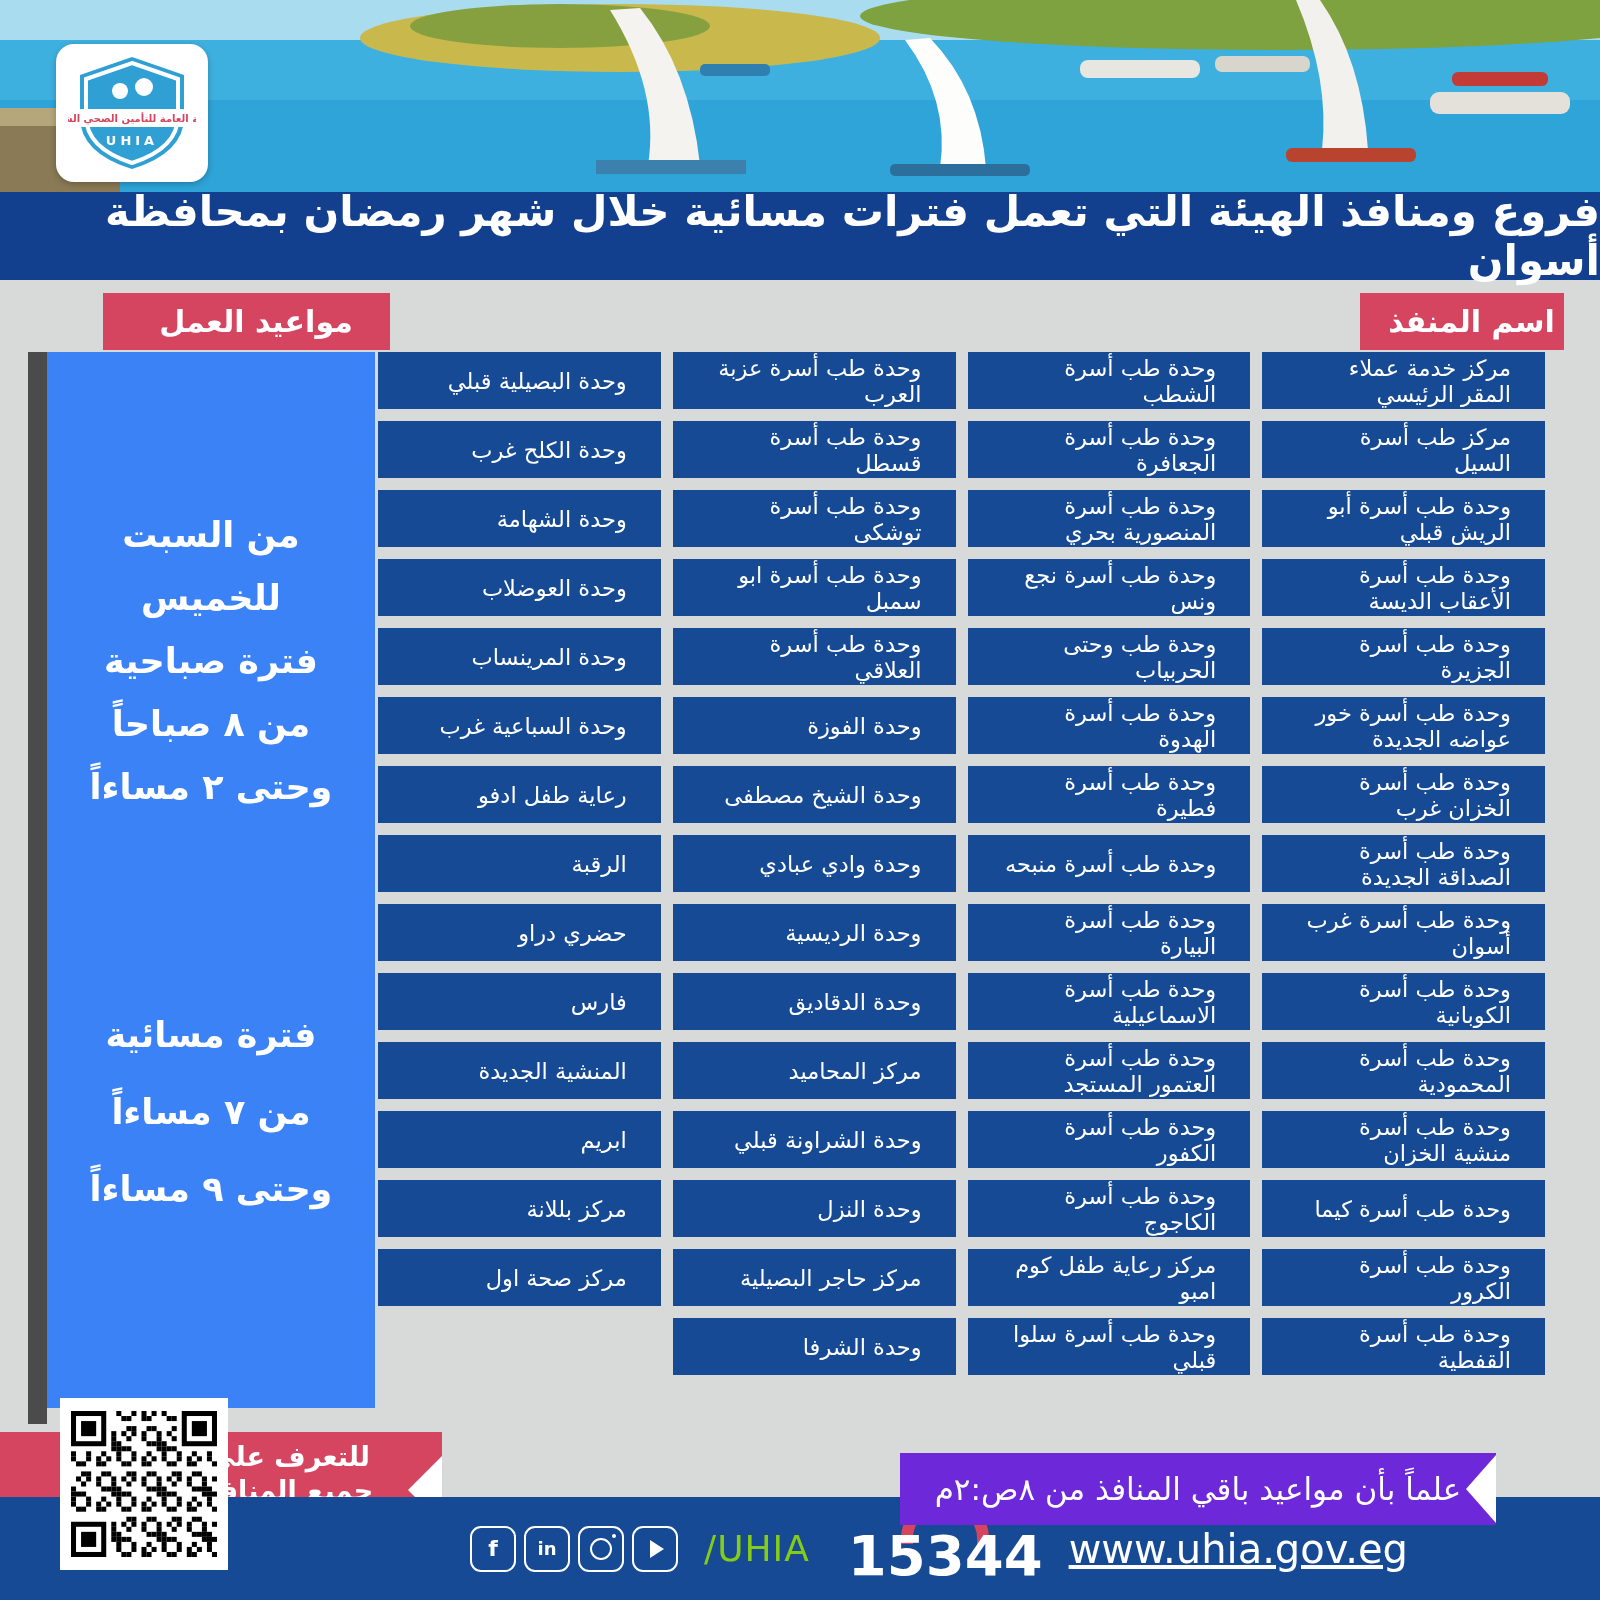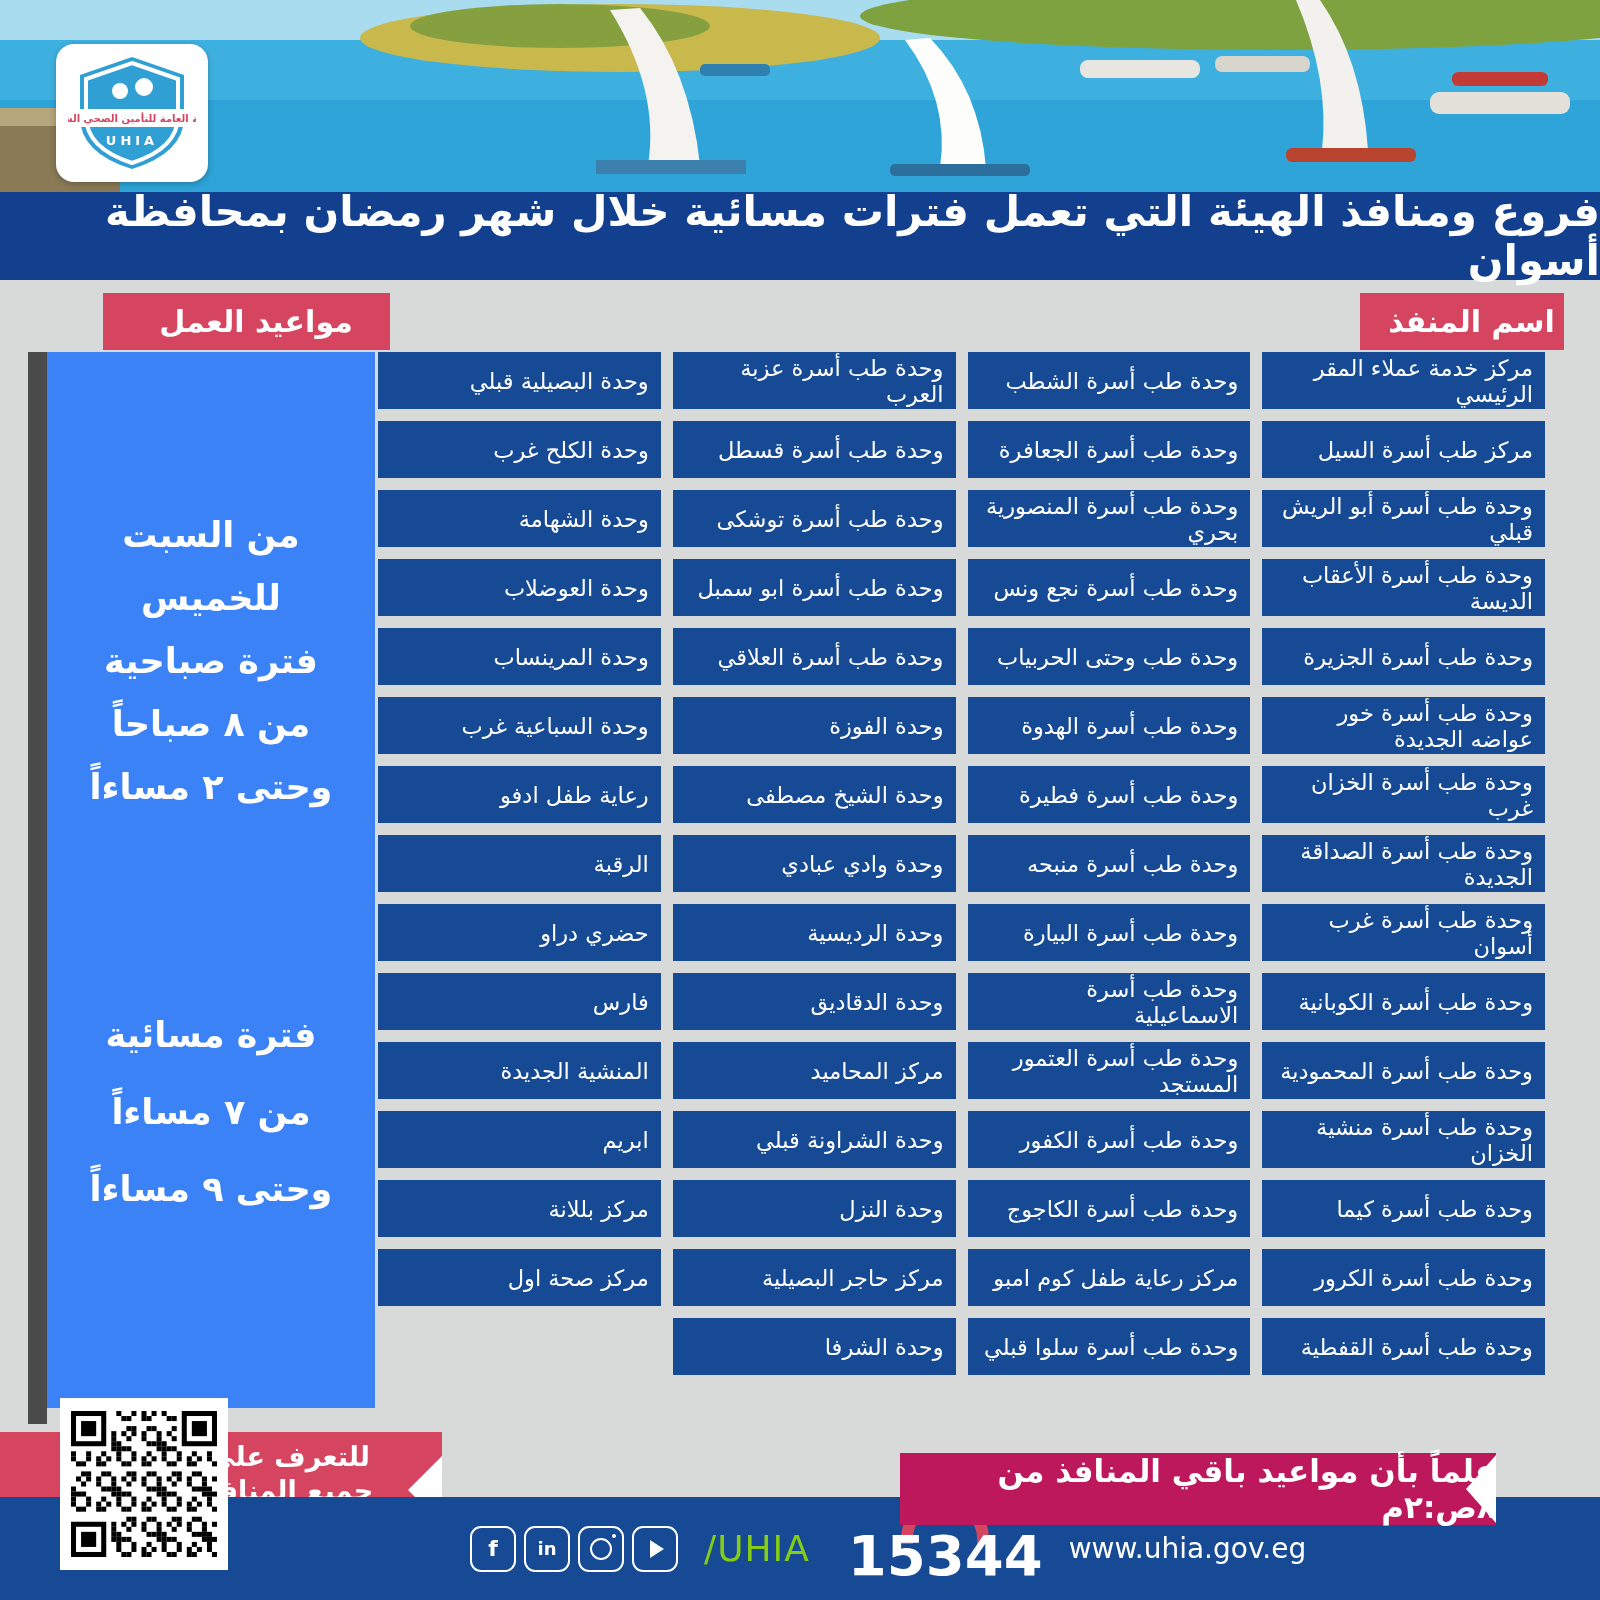--- a/index.html
+++ b/index.html
@@ -23,50 +23,50 @@
   .dark-strip{position:absolute;left:28px;top:352px;width:19px;height:1072px;background:#4b4b4b;}
   .sidebar{position:absolute;left:47px;top:352px;width:328px;height:1056px;background:#3b82f6;}
   .sched{position:absolute;left:0;width:100%;color:#fff;font-weight:bold;font-size:35px;
          text-align:center;direction:rtl;}
   .sched-morning{top:152px;line-height:63px;}
   .sched-evening{top:645px;line-height:77px;}
   
   .grid{position:absolute;left:378px;top:352px;width:1167px;direction:rtl;
         display:grid;grid-template-columns:repeat(4,1fr);grid-auto-rows:57px;gap:12px;}
   .cell{background:#164a94;color:#fff;display:flex;align-items:center;
-        padding:0 12px;font-size:22.5px;direction:rtl;text-align:right;}
+        padding:0 34px;font-size:22.5px;direction:rtl;text-align:right;}
   
   .qr-ribbon{position:absolute;left:0;top:1432px;width:442px;height:116px;background:#d6455f;}
   .qr-ribbon .arrow{position:absolute;right:0;top:24px;width:0;height:0;
         border-top:34px solid transparent;border-bottom:34px solid transparent;border-right:34px solid #fff;}
   .qr-ribbon .txt{position:absolute;right:48px;top:8px;width:210px;color:#fff;font-weight:bold;
         font-size:27px;line-height:34px;text-align:center;direction:rtl;}
   .qr-box{position:absolute;left:60px;top:1398px;width:168px;height:172px;background:#fff;
         display:flex;align-items:center;justify-content:center;z-index:5;}
   
-  .notice{position:absolute;left:900px;top:1453px;width:596px;height:72px;background:#be185d;
+  .notice{position:absolute;left:900px;top:1453px;width:596px;height:72px;background:#6d28d9;
         color:#fff;display:flex;align-items:center;justify-content:center;
-        font-size:31px;font-weight:bold;direction:rtl;z-index:4;}
+        font-size:31px;font-weight:normal;direction:rtl;z-index:4;}
   .notice .arrow{position:absolute;right:0;top:2px;width:0;height:0;
         border-top:34px solid transparent;border-bottom:34px solid transparent;border-right:30px solid #fff;}
   
   .footer{position:absolute;left:0;top:1497px;width:1600px;height:103px;background:#164a94;}
   .footer-inner{position:absolute;left:470px;top:0;height:103px;display:flex;align-items:center;gap:26px;color:#fff;}
   .socials{display:flex;align-items:center;gap:8px;}
   .sicon{width:42px;height:42px;border:2.5px solid #fff;border-radius:11px;color:#fff;
          display:flex;align-items:center;justify-content:center;font-size:22px;font-weight:bold;}
   .sicon .ig{width:18px;height:18px;border:2.5px solid #fff;border-radius:50%;position:relative;}
   .sicon .ig::after{content:"";position:absolute;right:-6px;top:-6px;width:4px;height:4px;border-radius:50%;background:#fff;}
   .sicon .yt{width:0;height:0;border-left:14px solid #fff;border-top:9px solid transparent;border-bottom:9px solid transparent;margin-left:4px;}
   .handle{font-size:36px;color:#84cc16;letter-spacing:1px;}
   .hotline-wrap{position:relative;padding-top:14px;margin-left:12px;}
   .hotline-arc{position:absolute;left:50%;transform:translateX(-50%);top:-16px;width:64px;height:34px;
          border:12px solid #d6455f;border-bottom:none;border-radius:40px 40px 0 0;}
   .hotline{font-size:56px;font-weight:bold;color:#fff;line-height:1;position:relative;z-index:2;}
-  .website{font-size:28px;color:#fff;}
+  .website{font-size:40px;color:#fff;text-decoration:underline;}
   .u{direction:ltr;}
 </style>
 </head>
 <body>
 
 <div class="poster">
 
   <div class="banner">
     <svg width="1600" height="192" viewBox="0 0 1600 192">
       <rect x="0" y="0" width="1600" height="52" fill="#aadcf0"></rect>

